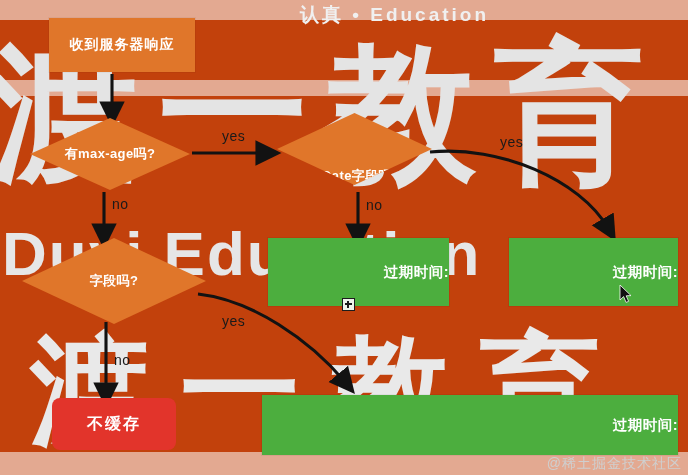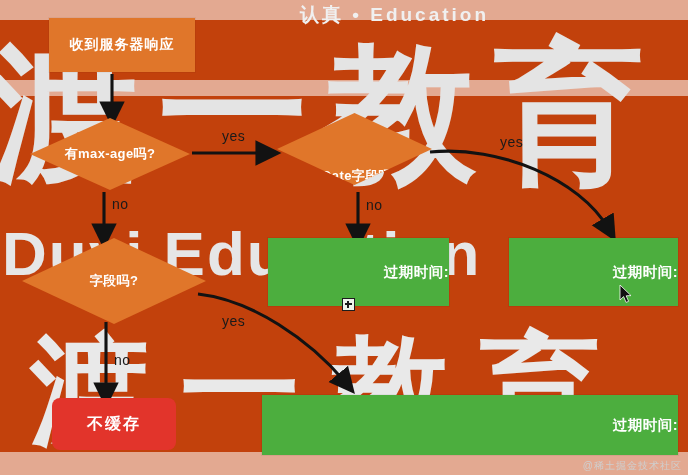--- a/index.html
+++ b/index.html
@@ -53,21 +53,21 @@
     left: 300px;
     top: 2px;
     font-size: 19px;
     letter-spacing: 3px;
     color: #f0f0f0;
     font-weight: 700;
   }
   #wm-corner {
     right: 6px;
     bottom: 2px;
-    font-size: 10px;
+    font-size: 14px;
     color: #cfcfcf;
     font-weight: 400;
     letter-spacing: 1px;
   }
   
   .band {
     position: absolute;
     left: 0;
     width: 688px;
     background: rgba(255,255,255,0.55);

